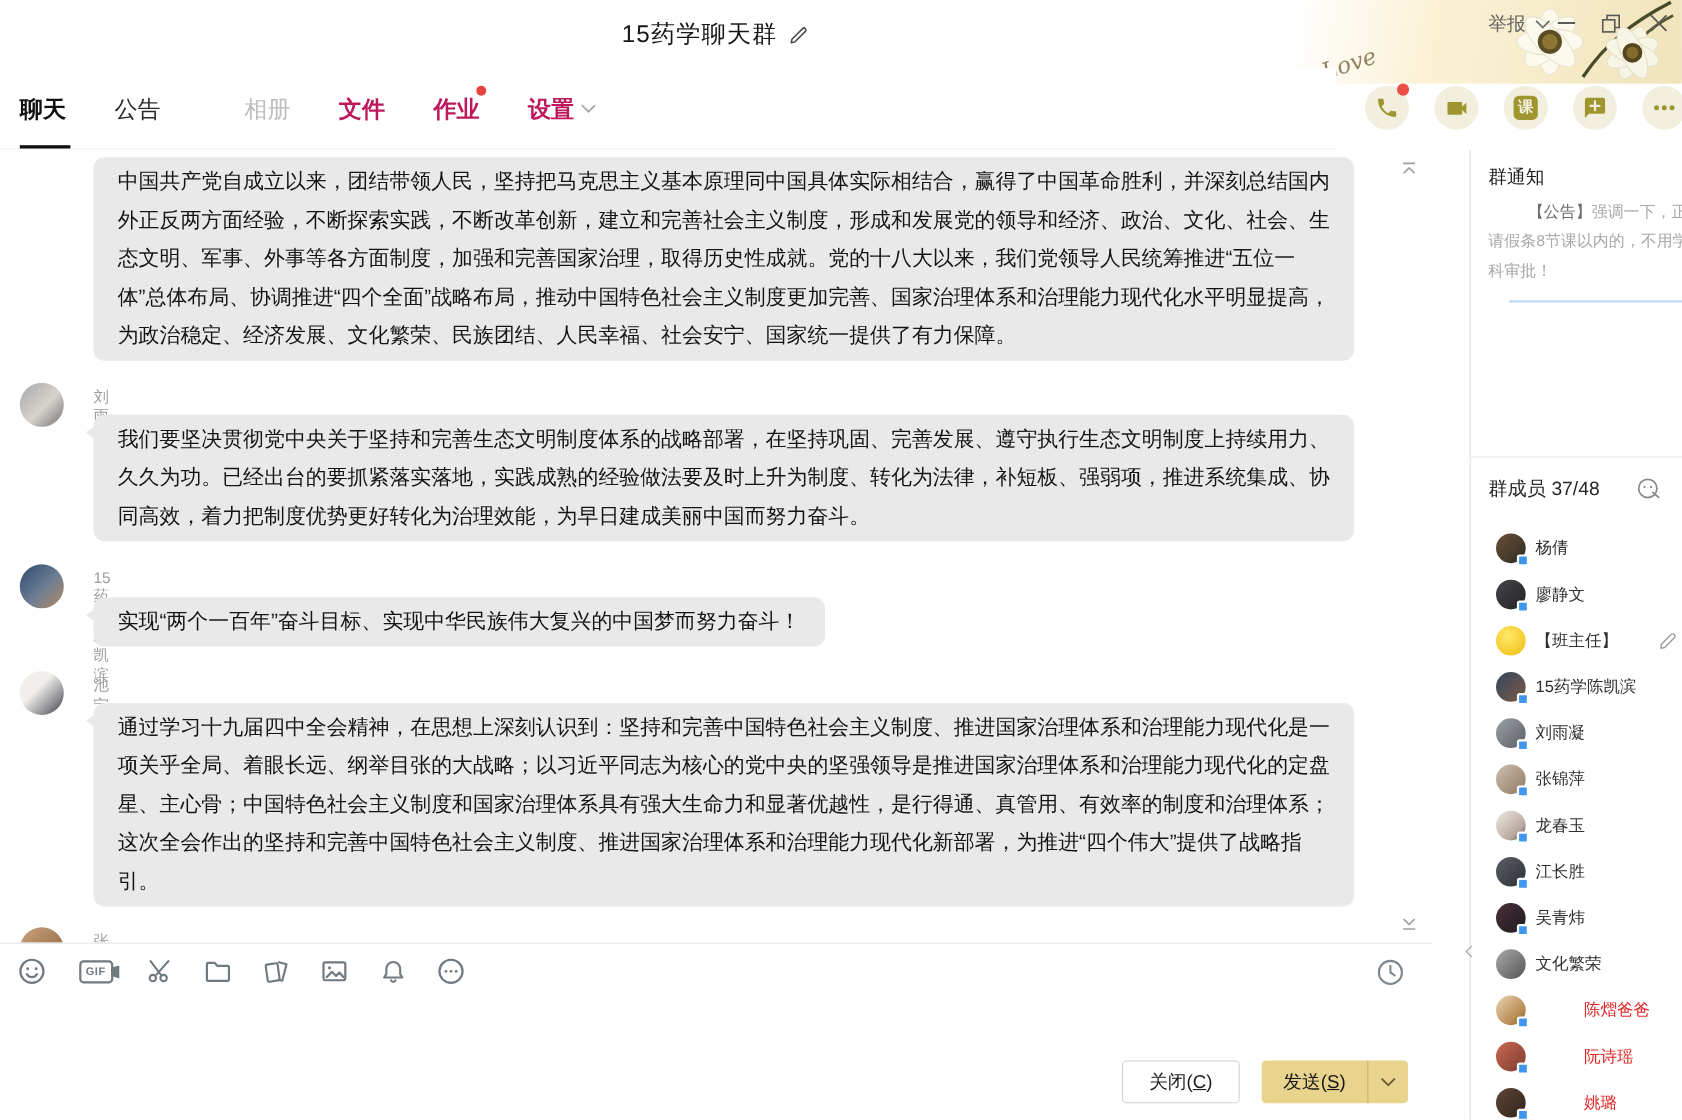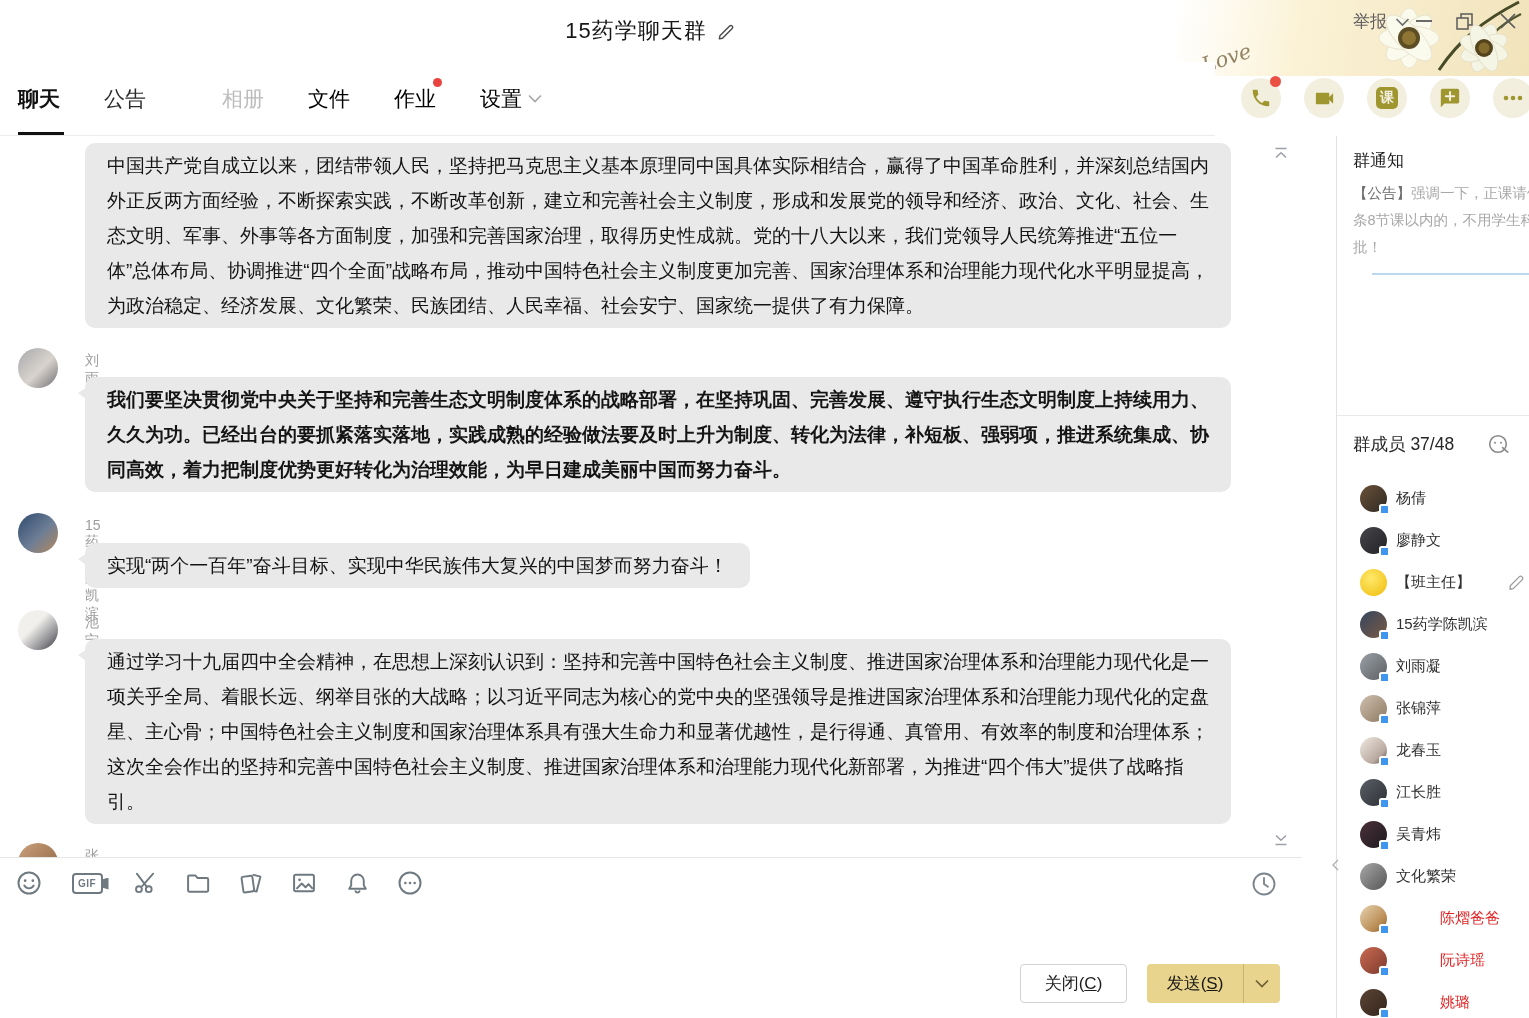--- a/index.html
+++ b/index.html
@@ -32,21 +32,21 @@
 
   
   .tabbar { position:absolute; left:0; top:62px; width:1215px; height:74px; background:#fff;
     border-bottom:1px solid #ececec; }
   .tabs { position:absolute; left:18px; top:0; height:73px; display:flex; align-items:center; gap:44px; }
   .tab { position:relative; font-size:21px; height:73px; display:flex; align-items:center; gap:6px; }
   .tab.t-active { color:#111; font-weight:bold; }
   .tab.t-active::after { content:""; position:absolute; left:0; bottom:0; width:46px; height:3px; background:#111; }
   .tab.t-dark { color:#2b2b2b; font-weight:normal; }
   .tab.t-gray1 { color:#bcbcbc;margin-left:32px; }
-  .tab.t-gray2 { color:#000000; }
+  .tab.t-gray2 { color:#be185d;font-weight:bold; }
   .reddot { position:absolute; right:-6px; top:16px; width:9px; height:9px; border-radius:50%; background:#e8433f; }
 
   .head-actions { position:absolute; top:78px; left:1241px; display:flex; gap:23px; }
   .circle-btn { position:relative; width:40px; height:40px; border-radius:50%; background:#f2efdf;
     display:flex; align-items:center; justify-content:center; }
   .circle-btn .phone-dot { position:absolute; right:0px; top:-2px; width:11px; height:11px; border-radius:50%; background:#ec4f44; }
   .class-square { width:22px; height:22px; border-radius:5px; background:#9f9630; color:#f2efdf;
     font-size:14px; display:flex; align-items:center; justify-content:center; font-weight:bold; }
 
   
@@ -77,21 +77,21 @@
     font-size:17px; color:#1c1c1c; display:flex; align-items:center; justify-content:center; }
   .btn-send { width:133px; height:39px; background:#e9d48d; border-radius:4px; display:flex; align-items:stretch; }
   .send-main { flex:1; display:flex; align-items:center; justify-content:center; font-size:17px; color:#171717; }
   .send-drop { width:37px; border-left:1px solid rgba(125,105,40,.30); display:flex; align-items:center; justify-content:center; }
   .ukey { text-decoration:underline; }
 
   
   .panel { position:absolute; left:1336px; top:136px; width:227px; height:882px; background:#fff; border-left:1px solid #e2e2e2; }
   .notice-title { position:absolute; left:16px; top:13px; font-size:17px; color:#1f1f1f; }
   .notice-body { position:absolute; left:16px; top:44px; width:200px; font-size:14.5px; line-height:27px; }
-  .notice-tag { color:#6e6e6e; }
+  .notice-tag { color:#6e6e6e;margin-left:36px; }
   .notice-text { color:#a8a8a8; }
   .notice-line { position:absolute; left:35px; top:137px; width:192px; height:2px; background:#bcd7f2; }
   .panel-div { position:absolute; left:0; top:279px; width:227px; height:1px; background:#e9e9e9; }
   .members-head { position:absolute; left:16px; top:296px; font-size:17.5px; color:#262626; }
   .mh-ico { position:absolute; top:297px; }
   .mi-anon { left:150px; } .mi-search { left:191px; }
   .member-list { position:absolute; left:0; top:341px; width:227px; }
   .mrow { height:42px; display:flex; align-items:center; padding:0 5px 0 23px; }
   .mav { position:relative; width:27px; height:27px; border-radius:50%; flex:none; }
   .mobile-sq { position:absolute; right:-3px; bottom:-3px; width:11px; height:11px; border-radius:2.5px;
@@ -232,21 +232,21 @@
 
 <div class="chat">
 
   <div class="msg" style="top:0;">
     <div class="bubble bw" style="top:7px;">中国共产党自成立以来，团结带领人民，坚持把马克思主义基本原理同中国具体实际相结合，赢得了中国革命胜利，并深刻总结国内外正反两方面经验，不断探索实践，不断改革创新，建立和完善社会主义制度，形成和发展党的领导和经济、政治、文化、社会、生态文明、军事、外事等各方面制度，加强和完善国家治理，取得历史性成就。党的十八大以来，我们党领导人民统筹推进“五位一体”总体布局、协调推进“四个全面”战略布局，推动中国特色社会主义制度更加完善、国家治理体系和治理能力现代化水平明显提高，为政治稳定、经济发展、文化繁荣、民族团结、人民幸福、社会安宁、国家统一提供了有力保障。</div>
   </div>
 
   <div class="msg" style="top:0;">
     <div class="avatar40" style="top:212px;background:linear-gradient(135deg,#a8a9ad 0%,#d8d3cc 55%,#6f6f73 100%);"></div>
     <div class="sender" style="top:216px;">刘雨凝</div>
-    <div class="bubble bw tail" style="top:241px;font-weight:bold;">我们要坚决贯彻党中央关于坚持和完善生态文明制度体系的战略部署，在坚持巩固、完善发展、遵守执行生态文明制度上持续用力、久久为功。已经出台的要抓紧落实落地，实践成熟的经验做法要及时上升为制度、转化为法律，补短板、强弱项，推进系统集成、协同高效，着力把制度优势更好转化为治理效能，为早日建成美丽中国而努力奋斗。</div>
+    <div class="bubble bw tail" style="top:241px;">我们要坚决贯彻党中央关于坚持和完善生态文明制度体系的战略部署，在坚持巩固、完善发展、遵守执行生态文明制度上持续用力、久久为功。已经出台的要抓紧落实落地，实践成熟的经验做法要及时上升为制度、转化为法律，补短板、强弱项，推进系统集成、协同高效，着力把制度优势更好转化为治理效能，为早日建成美丽中国而努力奋斗。</div>
   </div>
 
   <div class="msg" style="top:0;">
     <div class="avatar40" style="top:377px;background:linear-gradient(135deg,#2e4a6e 0%,#6d7e95 55%,#b4885e 100%);"></div>
     <div class="sender" style="top:381px;">15药学陈凯滨</div>
     <div class="bubble tail" style="top:407px;white-space:nowrap;">实现“两个一百年”奋斗目标、实现中华民族伟大复兴的中国梦而努力奋斗！</div>
   </div>
 
   <div class="msg" style="top:0;">
     <div class="avatar40" style="top:474px;background:linear-gradient(135deg,#f2f0ec 40%,#8b8b90 75%,#35353a 100%);"></div>

